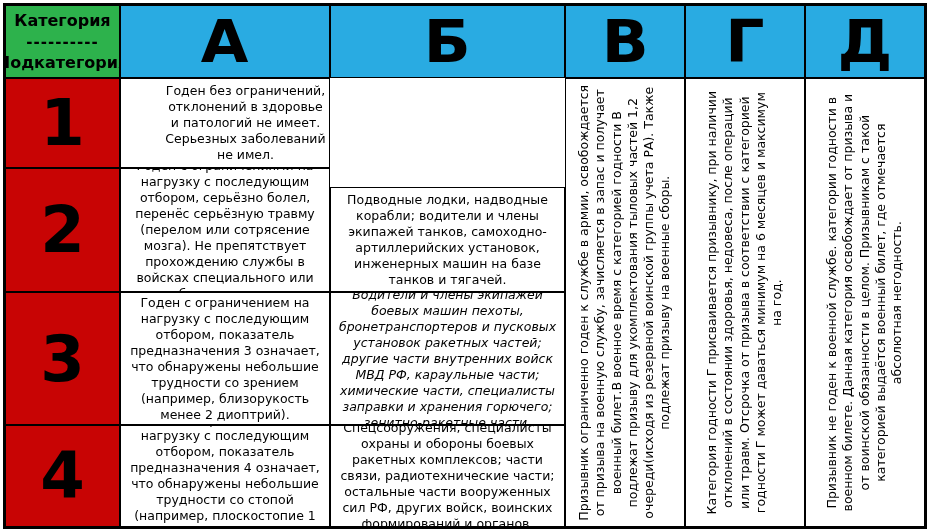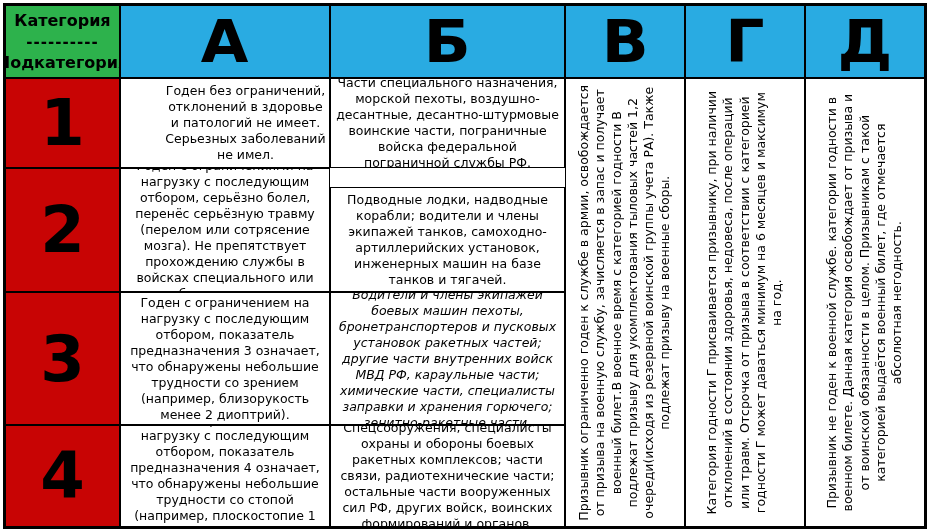--- a/index.html
+++ b/index.html
@@ -109,21 +109,20 @@
     </div>
   <div class="cell colhead h-g">
       <span>Г</span>
     </div>
   <div class="cell colhead h-d">
       <span>Д</span>
     </div>
 
   <div class="cell rowhead r1">1</div>
   <div class="cell txt c1a">Годен без ограничений, отклонений в здоровье и патологий не имеет. Серьезных заболеваний не имел.</div>
-  <div class="cell txt c1b">Части специального назначения, морской пехоты, воздушно-десантные, десантно-штурмовые воинские части, пограничные войска федеральной пограничной службы РФ.</div>
 
   <div class="cell vcell mv">
     <div class="vtext">Призывник ограниченно годен к службе в армии, освобождается от призыва на военную службу, зачисляется в запас и получает военный билет.В военное время с категорией годности В подлежат призыву для укомплектования тыловых частей 1,2 очереди(исходя из резервной воинской группы учета РА). Также подлежат призыву на военные сборы.</div>
   </div>
   <div class="cell vcell mg">
     <div class="vtext">Категория годности Г присваивается призывнику, при наличии отклонений в состоянии здоровья, недовеса, после операций или травм. Отсрочка от призыва в соответствии с категорией годности Г может даваться минимум на 6 месяцев и максимум на год.</div>
   </div>
   <div class="cell vcell md">
     <div class="vtext">Призывник не годен к военной службе. категории годности в военном билете. Данная категория освобождает от призыва и от воинской обязанности в целом. Призывникам с такой категорией выдаётся военный билет, где отмечается абсолютная негодность.</div>
   </div>

